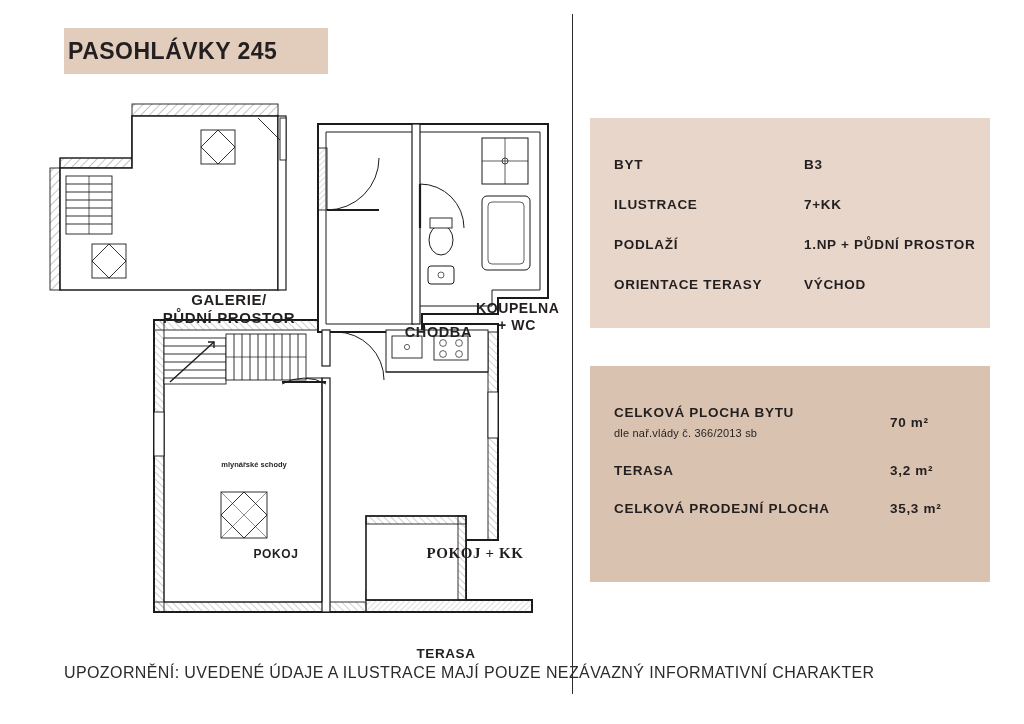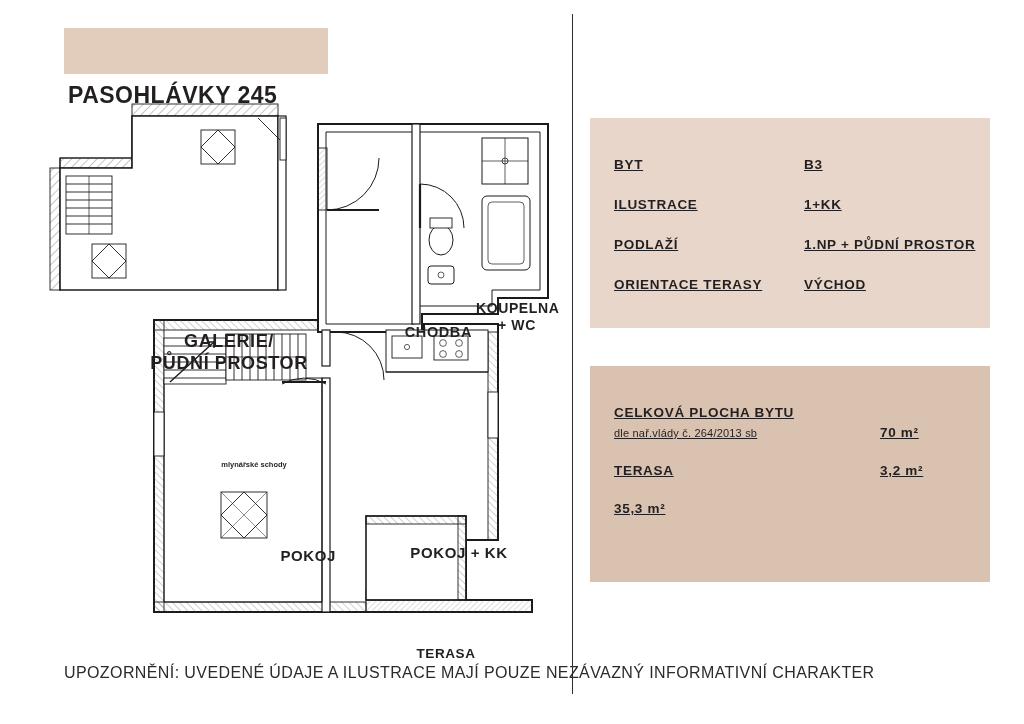--- a/index.html
+++ b/index.html
@@ -30,21 +30,20 @@
     left: 64px;
     top: 36px;
     width: 240px;
     height: 30px;
     line-height: 30px;
     font-size: 23px;
     font-weight: bold;
     letter-spacing: 0.5px;
     padding-left: 4px;
     box-sizing: border-box;
-    margin-top: 44px;
   }
 
   
   .v-divider {
     position: absolute;
     left: 572px;
     top: 14px;
     width: 1px;
     height: 680px;
     background: #2b2b2b;
@@ -76,23 +75,22 @@
     top: 156px;
     width: 372px;
   }
   .rows-bottom {
     left: 614px;
     top: 404px;
     width: 372px;
   }
   .info-row {
     display: flex;
-    align-items: flex-end;
+    align-items: center;
     margin-bottom: 22px;
-    text-decoration: underline;
   }
   .info-row:last-child { margin-bottom: 5px; }
   .info-label {
     font-size: 13.5px;
     font-weight: bold;
     letter-spacing: 0.7px;
     width: 190px;
     flex: 0 0 190px;
     line-height: 18px;
   }
@@ -103,21 +101,21 @@
     letter-spacing: 0.2px;
     margin-top: 2px;
   }
   .info-value {
     font-size: 13.5px;
     font-weight: bold;
     letter-spacing: 0.7px;
     line-height: 18px;
   }
   .rows-bottom .info-label { width: 266px; flex: 0 0 266px; }
-  .rows-bottom .info-row { margin-bottom: 20px; }
+  .rows-bottom .info-row { margin-bottom: 20px; gap: 10px; }
 
   
   .footer-note {
     position: absolute;
     left: 64px;
     top: 664px;
     font-size: 16px;
     letter-spacing: 0.4px;
     color: #2b2b2b;
   }
@@ -133,25 +131,25 @@
   .plan svg { display: block; }
 
   .room-label {
     position: absolute;
     font-weight: bold;
     text-align: center;
     letter-spacing: 0.6px;
     color: #231f20;
     line-height: 1.22;
   }
-  .lbl-galerie { left: 108px; top: 199px; width: 170px; font-size: 18px; margin-top: 40px; }
+  .lbl-galerie { left: 108px; top: 199px; width: 170px; font-size: 15px; }
   .lbl-chodba  { left: 326px; top: 232px; width: 110px; font-size: 14.5px; text-align: right; }
   .lbl-koupelna{ left: 440px; top: 208px; width: 82px;  font-size: 14px; }
-  .lbl-pokoj   { left: 180px; top: 455px; width: 120px; font-size: 15px; text-align: right; }
-  .lbl-pokojkk { left: 348px; top: 452px; width: 150px; font-size: 15px; }
+  .lbl-pokoj   { left: 180px; top: 455px; width: 120px; font-size: 12px; }
+  .lbl-pokojkk { left: 364px; top: 452px; width: 150px; font-size: 15px; font-family: Liberation Serif, serif; }
   .lbl-terasa  { left: 355px; top: 554px; width: 110px; font-size: 13.5px; }
   .lbl-schody  { left: 163px; top: 368px; width: 110px; font-size: 7.5px; font-weight: bold; letter-spacing: 0; }
 </style>
 </head>
 <body>
 
 <div class="title-band"></div>
 <div class="title-text">PASOHLÁVKY 245</div>
 
 <div class="v-divider"></div>
@@ -327,43 +325,44 @@
 </div>
 
 <div class="panel-top"></div>
 <div class="panel-rows rows-top">
   <div class="info-row">
     <div class="info-label">BYT</div>
     <div class="info-value">B3</div>
   </div>
   <div class="info-row">
     <div class="info-label">ILUSTRACE</div>
-    <div class="info-value">1+KK</div>
+    <div class="info-value">7+KK</div>
   </div>
   <div class="info-row">
     <div class="info-label">PODLAŽÍ</div>
     <div class="info-value">1.NP + PŮDNÍ PROSTOR</div>
   </div>
   <div class="info-row">
     <div class="info-label">ORIENTACE TERASY</div>
     <div class="info-value">VÝCHOD</div>
   </div>
 </div>
 
 <div class="panel-bottom"></div>
 <div class="panel-rows rows-bottom">
   <div class="info-row">
     <div class="info-label">
       <span>CELKOVÁ PLOCHA BYTU</span>
-      <span class="info-sub">dle nař.vlády č. 264/2013 sb</span>
+      <span class="info-sub">dle nař.vlády č. 366/2013 sb</span>
     </div>
     <div class="info-value">70 m²</div>
   </div>
   <div class="info-row">
     <div class="info-label">TERASA</div>
     <div class="info-value">3,2 m²</div>
   </div>
   <div class="info-row">
+    <div class="info-label">CELKOVÁ PRODEJNÍ PLOCHA</div>
     <div class="info-value">35,3 m²</div>
   </div>
 </div>
 
 <div class="footer-note">UPOZORNĚNÍ: UVEDENÉ ÚDAJE A ILUSTRACE MAJÍ POUZE NEZÁVAZNÝ INFORMATIVNÍ CHARAKTER</div>
 
 </body></html>

